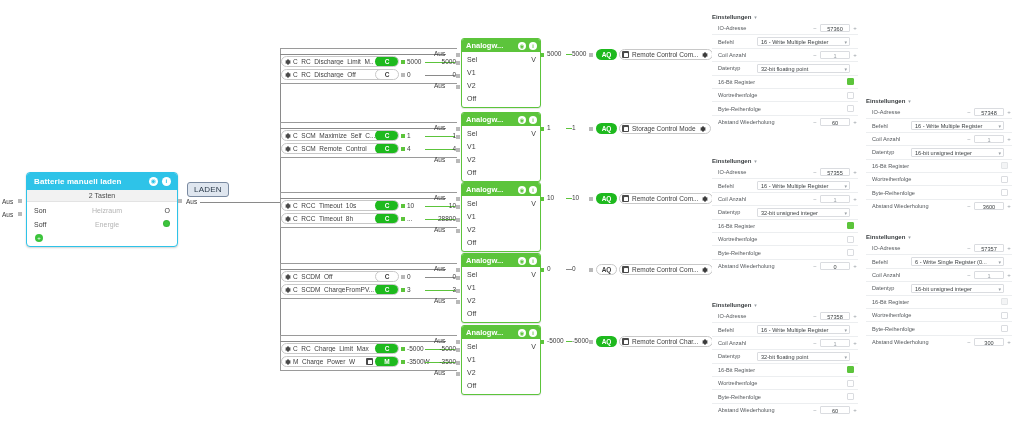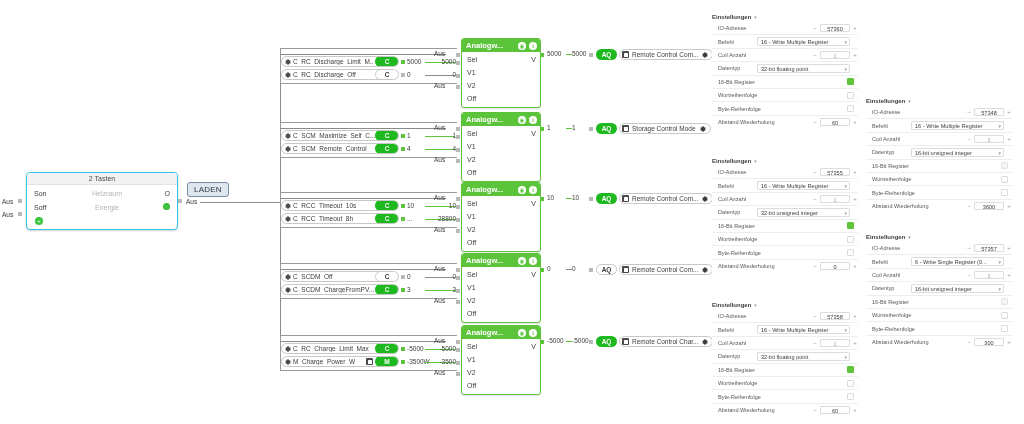--- a/index.html
+++ b/index.html
@@ -241,20 +241,27 @@
   .chk.on{background:#5cc43b;border-color:#5cc43b;}
   .chk.off-dim{background:#f3f4f5;border-color:#e3e5e7;}
   .endcap{width:8px;text-align:center;color:#9aa0a6;font-size:6px;}
 </style>
 </head>
 <body>
 
 <div class="canvas">
 
   <div class="widget" style="left:26px;top:172px;width:150px;">
+    <div class="widget-head">
+      <span>Batterie manuell laden</span>
+      <span class="widget-head-icons">
+        <span class="wi-circ">◉</span>
+        <span class="wi-circ">i</span>
+      </span>
+    </div>
     <div class="widget-sub">2 Tasten</div>
     <div class="widget-rows">
       <div class="wrow">
         <span class="k">Son</span>
         <span class="m">Heizraum</span>
         <span class="v">O</span>
       </div>
       <div class="wrow">
         <span class="k">Soff</span>
         <span class="m">Energie</span>

